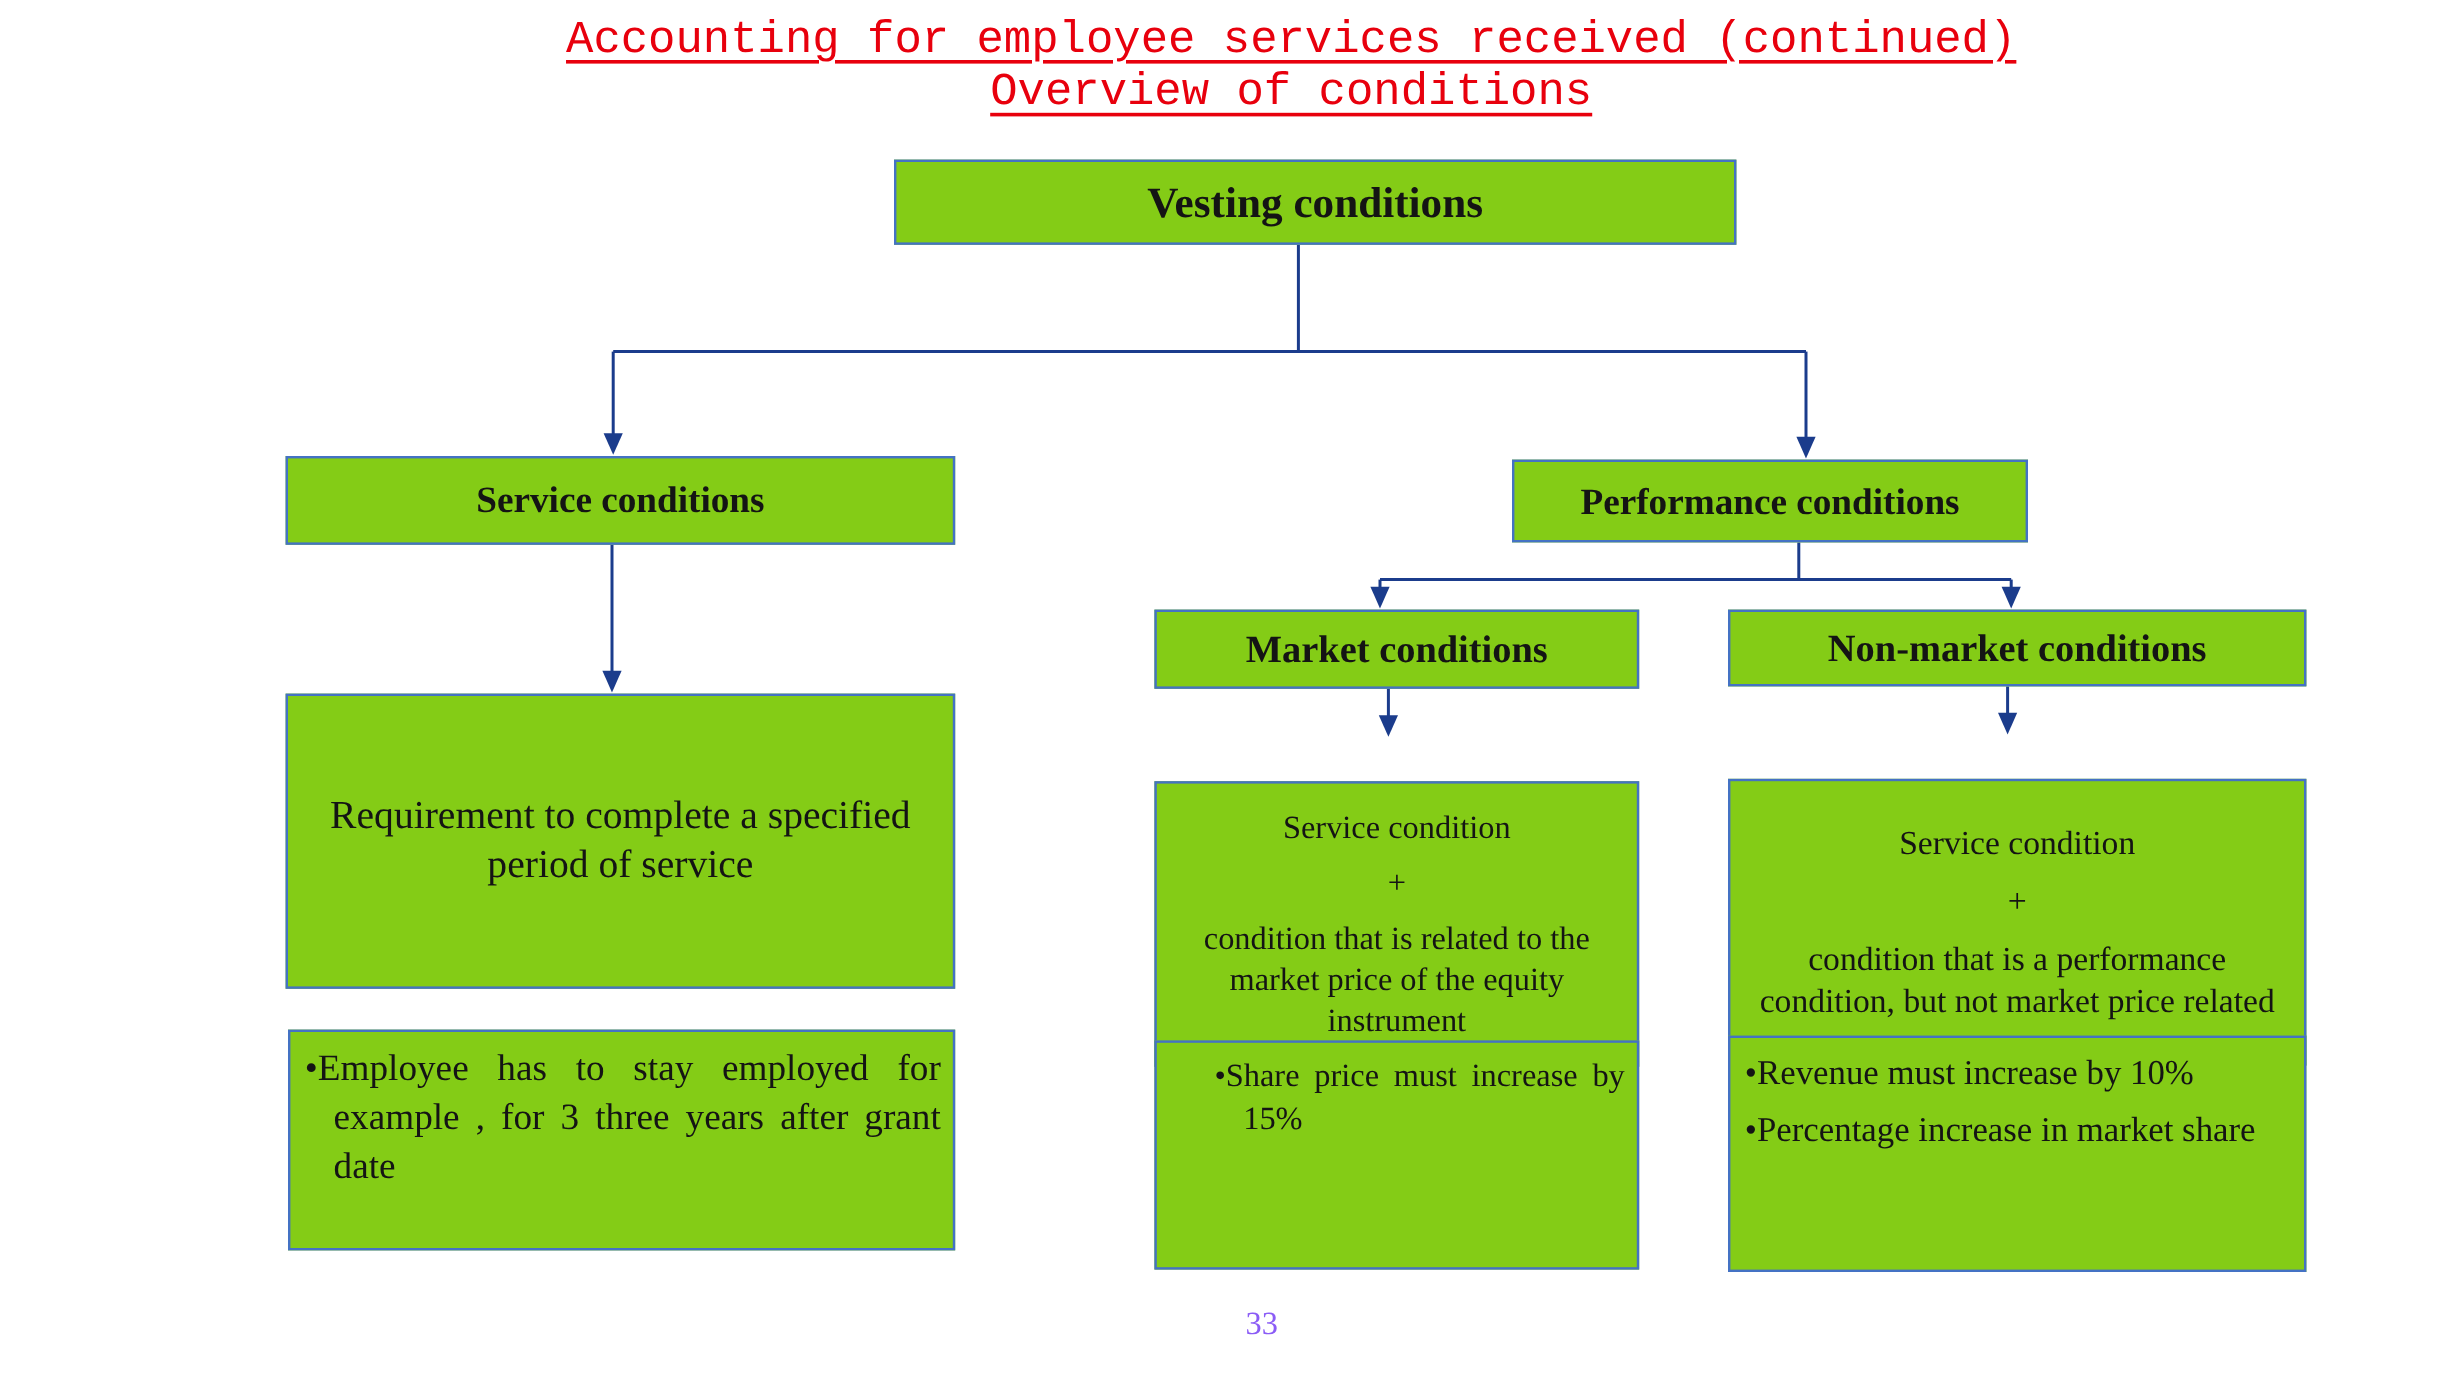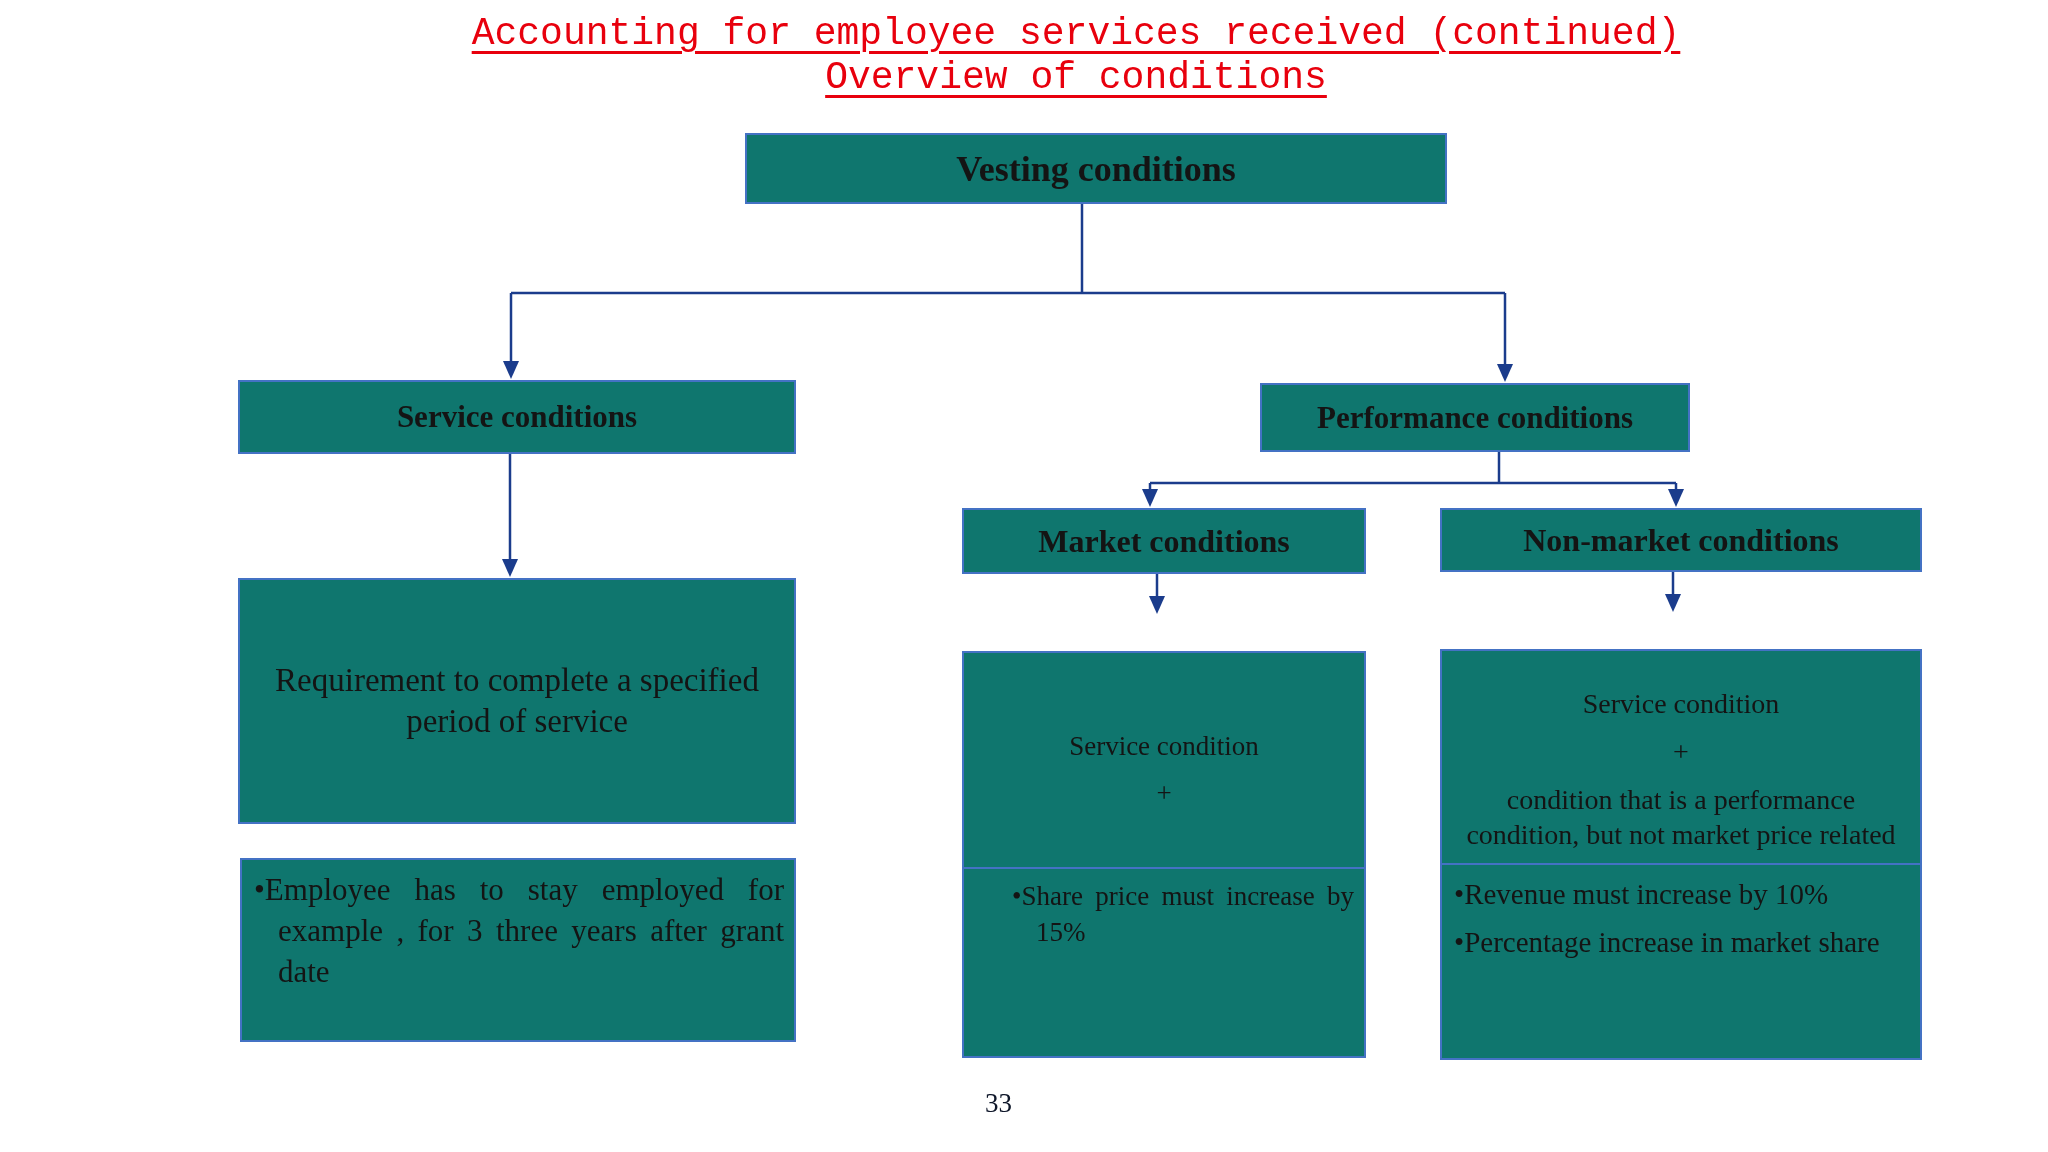--- a/index.html
+++ b/index.html
@@ -33,21 +33,21 @@
   .title-line + .title-line { display: block; margin: 3px auto 0 auto; }
   .connectors {
     position: absolute;
     left: 0; top: 0;
     width: 2048px; height: 1152px;
     pointer-events: none;
   }
   .node {
     position: absolute;
     border: 2px solid #4472c4;
-    background: #0f766e;
+    background: #84cc16;
     box-sizing: border-box;
     display: flex;
     align-items: center;
     justify-content: center;
     text-align: center;
   }
   .hdr { font-weight: bold; }
   .vesting      { left: 745px;  top: 133px; width: 702px; height: 71px; font-size: 36px; }
   .service-hdr  { left: 238px;  top: 380px; width: 558px; height: 74px; font-size: 31px; }
   .perf-hdr     { left: 1260px; top: 383px; width: 430px; height: 69px; font-size: 31px; }
@@ -81,23 +81,23 @@
   }
   .bullets li {
     padding-left: 24px;
     text-indent: -24px;
     margin-bottom: 10px;
   }
   .just li { text-align: justify; text-align-last: left; }
   .page-number {
     position: absolute;
     left: 985px; top: 1088px; width: 80px;
-    text-align: left;
+    text-align: right;
     font-size: 27px;
-    color: #0f172a;
+    color: #8b5cf6;
   }
 </style>
 </head>
 <body>
 
 <div class="slide">
 
   <div class="title-wrap">
     <span class="title-line">Accounting for employee services received (continued)</span>
     <span class="title-line">Overview of conditions</span>
@@ -154,20 +154,21 @@
 
   <div class="node bullet-box emp-bullets">
     <ul class="bullets just">
       <li>•Employee has to stay employed for example , for 3 three years after grant date</li>
     </ul>
   </div>
 
   <div class="node desc-box market-desc">
     <span>Service condition</span>
     <span>+</span>
+    <span>condition that is related to the market price of the equity instrument</span>
   </div>
 
   <div class="node bullet-box mkt-bullets">
     <ul class="bullets just">
       <li>•Share price must increase by 15%</li>
     </ul>
   </div>
 
   <div class="node desc-box nonmkt-desc">
     <span>Service condition</span>

